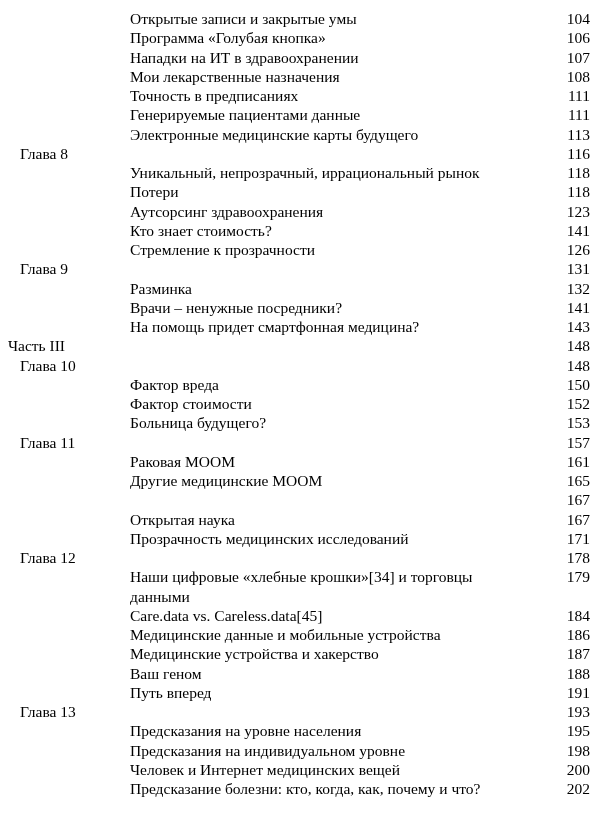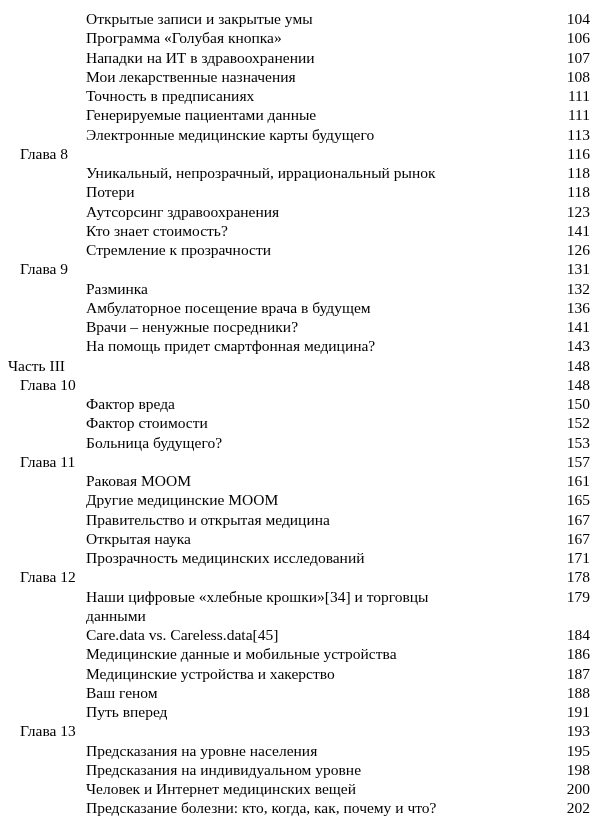--- a/index.html
+++ b/index.html
@@ -28,21 +28,21 @@
     align-items: flex-start;
     width: 100%;
   }
   .title {
     flex: 0 1 auto;
     white-space: pre-line;
     max-width: 455px;
   }
   .lvl-0 .title { padding-left: 8px; }
   .lvl-1 .title { padding-left: 20px; }
-  .lvl-2 .title { padding-left: 86px; }
+  .lvl-2 .title { padding-left: 86px; margin-left: 44px; }
   .page-num {
     margin-left: auto;
     padding-left: 12px;
     text-align: center;
     white-space: nowrap;
   }
 </style>
 </head>
 <body>
 
@@ -102,24 +102,20 @@
   </div>
       <div class="toc-row lvl-1">
     <span class="title">Глава 9</span>
     <span class="page-num">131</span>
   </div>
       <div class="toc-row lvl-2">
     <span class="title">Разминка</span>
     <span class="page-num">132</span>
   </div>
       <div class="toc-row lvl-2">
-    <span class="title">Амбулаторное посещение врача в будущем</span>
-    <span class="page-num">136</span>
-  </div>
-      <div class="toc-row lvl-2">
     <span class="title">Врачи – ненужные посредники?</span>
     <span class="page-num">141</span>
   </div>
       <div class="toc-row lvl-2">
     <span class="title">На помощь придет смартфонная медицина?</span>
     <span class="page-num">143</span>
   </div>
       <div class="toc-row lvl-0">
     <span class="title">Часть III</span>
     <span class="page-num">148</span>
@@ -146,21 +142,20 @@
   </div>
       <div class="toc-row lvl-2">
     <span class="title">Раковая MOOM</span>
     <span class="page-num">161</span>
   </div>
       <div class="toc-row lvl-2">
     <span class="title">Другие медицинские MOOM</span>
     <span class="page-num">165</span>
   </div>
       <div class="toc-row lvl-2">
-    <span class="title">Правительство и открытая медицина</span>
     <span class="page-num">167</span>
   </div>
       <div class="toc-row lvl-2">
     <span class="title">Открытая наука</span>
     <span class="page-num">167</span>
   </div>
       <div class="toc-row lvl-2">
     <span class="title">Прозрачность медицинских исследований</span>
     <span class="page-num">171</span>
   </div>

